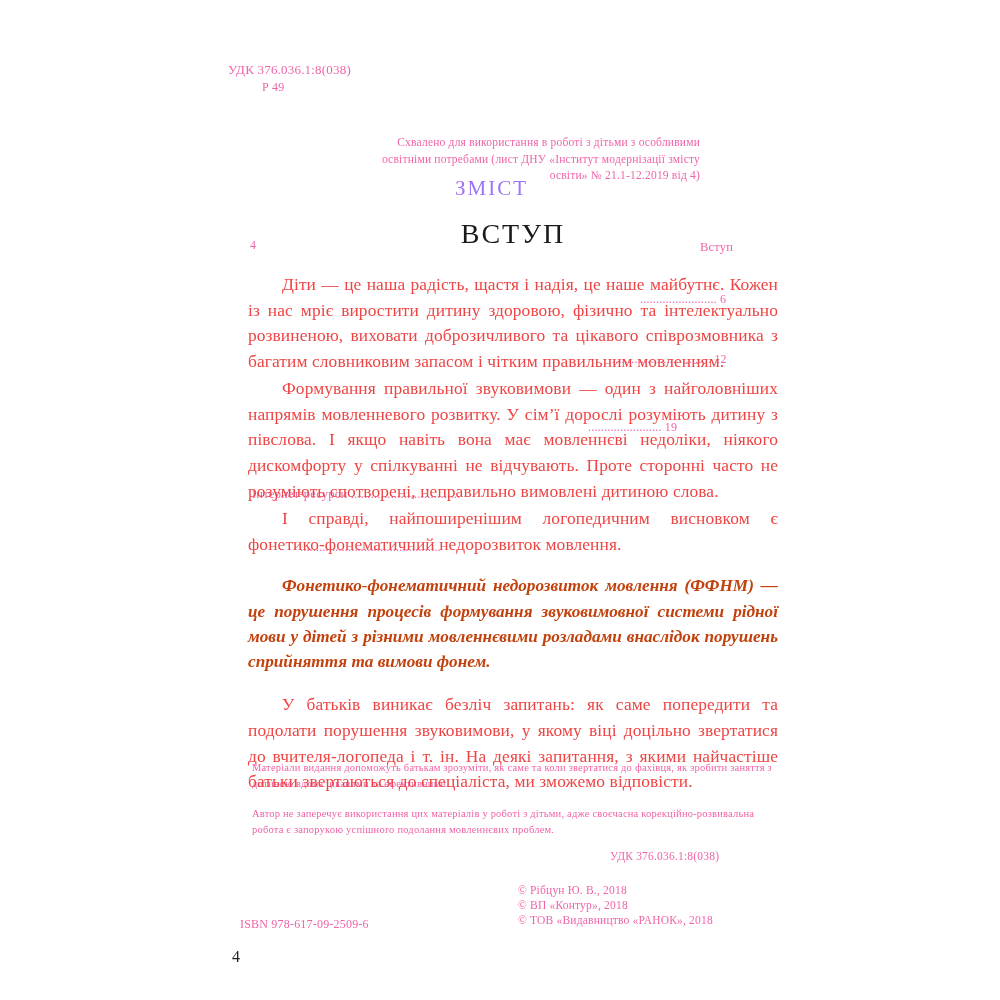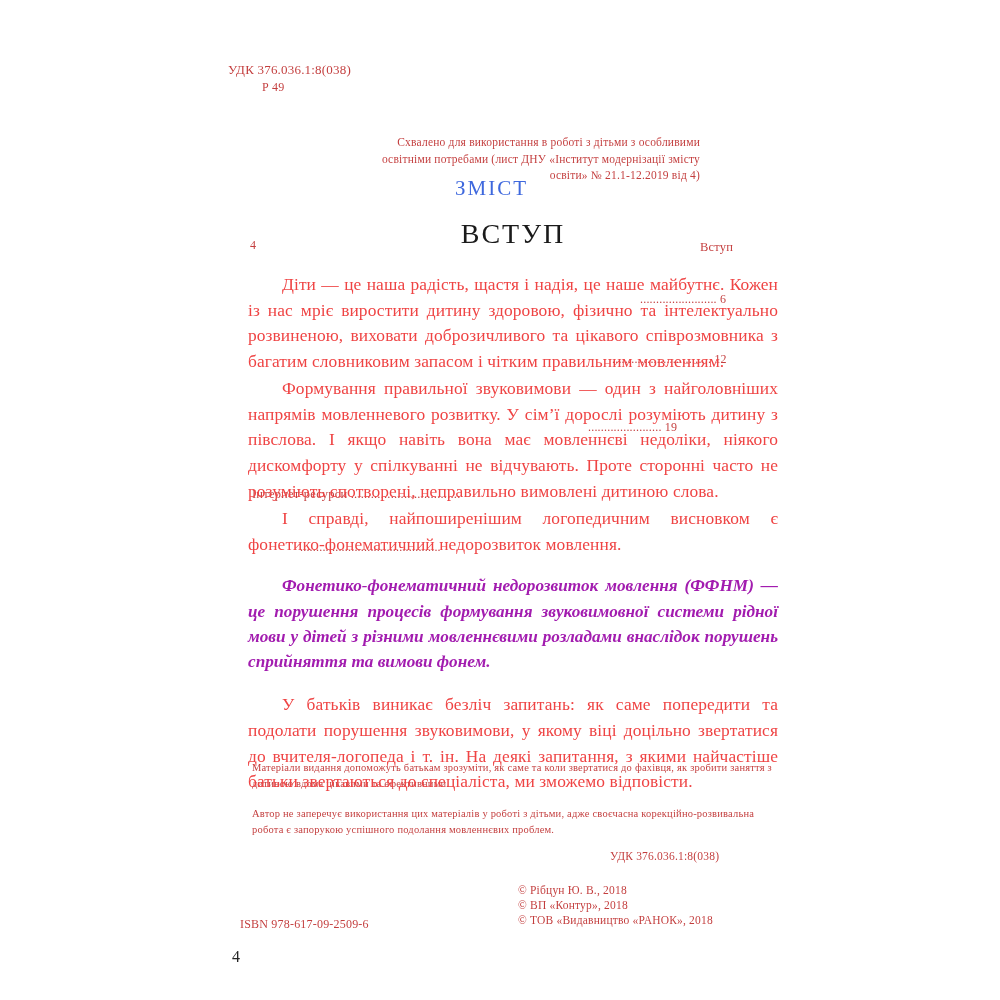--- a/index.html
+++ b/index.html
@@ -13,39 +13,39 @@
     height: 1000px;
     background: #ffffff;
     overflow: hidden;
     font-family: "Liberation Serif", serif;
     color: #1b1b1b;
   }
 
   
   .bleed {
     position: absolute;
-    color: #b91c1c;
+    color: #ec4899;
     opacity: 0.85;
     font-family: "Liberation Serif", serif;
     letter-spacing: 0.2px;
     user-select: none;
     white-space: nowrap;
   }
   .bleed.block {
     white-space: normal;
   }
   .bleed-udk { left: 228px; top: 62px; font-size: 13px; }
   .bleed-ser { left: 262px; top: 80px; font-size: 12px; }
   .bleed-note {
     left: 370px; top: 134px; width: 330px;
     font-size: 11.5px; line-height: 1.45; text-align: right;
   }
   .bleed-zmist {
     left: 455px; top: 176px; font-size: 21px; letter-spacing: 2px;
-    color: #1d4ed8;
+    color: #8b5cf6;
   }
   .bleed-left-1 { left: 250px; top: 238px; font-size: 12px; }
   .bleed-vstup { left: 700px; top: 240px; font-size: 12.5px; }
   .bleed-r1 { left: 640px; top: 292px; font-size: 12px; }
   .bleed-r2 { left: 612px; top: 352px; font-size: 12px; }
   .bleed-r3 { left: 588px; top: 420px; font-size: 12px; }
   .bleed-r4 { left: 252px; top: 487px; font-size: 12.5px; }
   .bleed-r5 { left: 300px; top: 540px; font-size: 12px; }
   .bleed-para {
     left: 252px; top: 646px; width: 520px;
@@ -90,21 +90,21 @@
     letter-spacing: 0.1px;
   }
   p.def-par {
     margin: 16px 0 18px 0;
     font-size: 17.2px;
     line-height: 1.47;
     text-align: justify;
     text-indent: 34px;
     font-weight: bold;
     font-style: italic;
-    color: #a21caf;
+    color: #c2410c;
   }
   p.spaced-top {
     margin-top: 14px;
   }
   .page-number {
     position: absolute;
     left: 232px;
     top: 948px;
     font-size: 16px;
     color: #242424;

